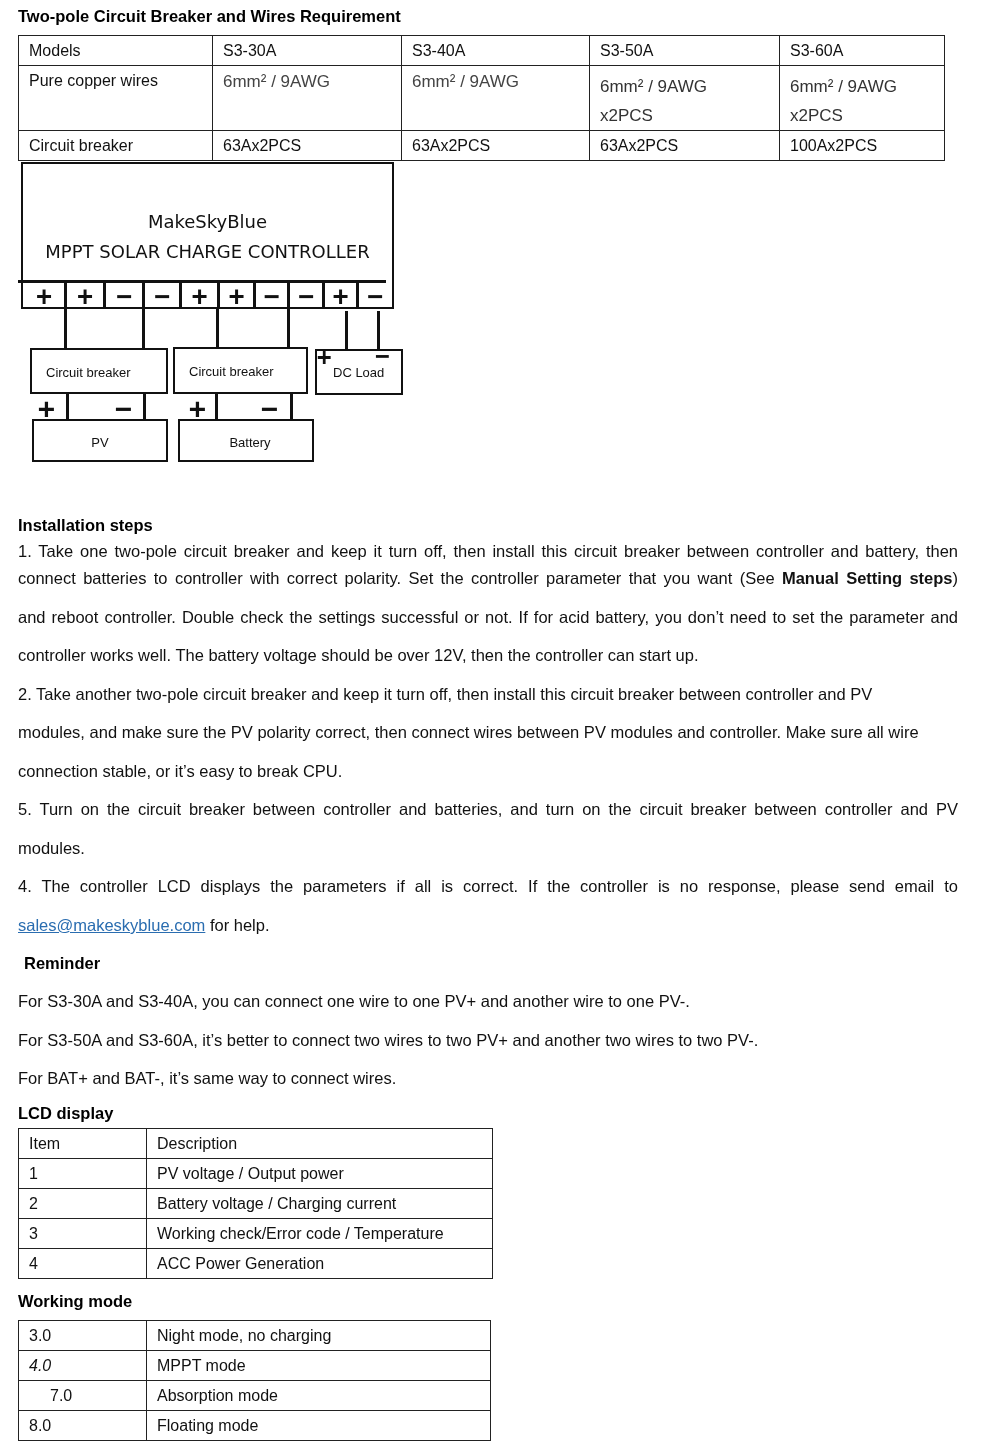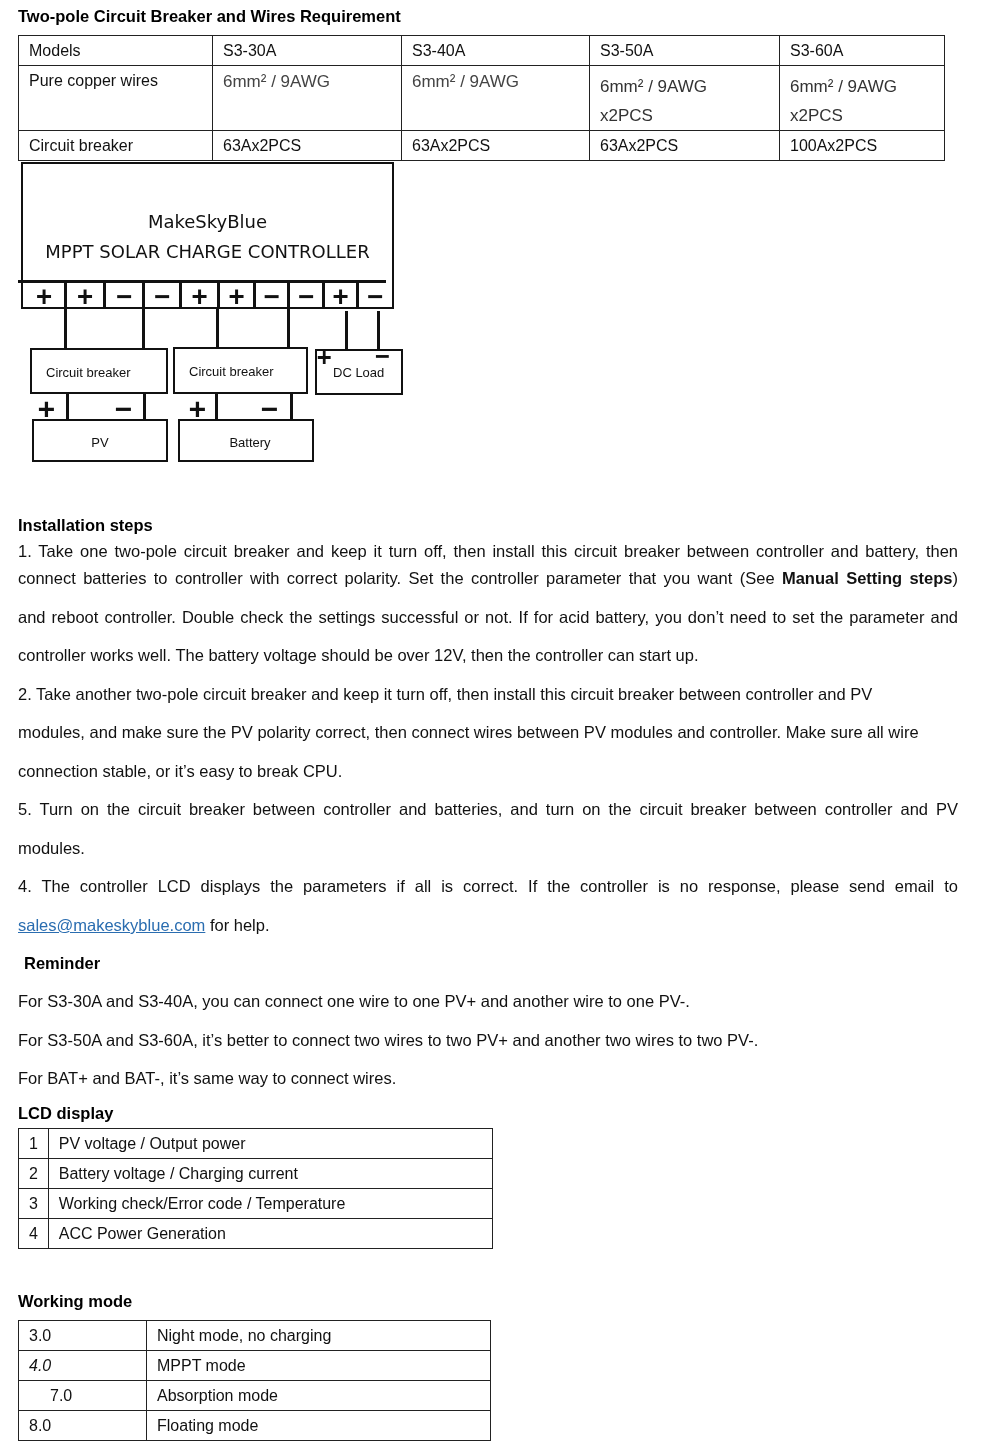--- a/index.html
+++ b/index.html
@@ -134,20 +134,24 @@
 </div>
 
 <div class="abs h-bold" style="left:24px; top:954px;">Reminder</div>
 <div class="para" style="top:992px;">For S3-30A and S3-40A, you can connect one wire to one PV+ and another wire to one PV-.</div>
 <div class="para" style="top:1031px;">For S3-50A and S3-60A, it’s better to connect two wires to two PV+ and another two wires to two PV-.</div>
 <div class="para" style="top:1069px;">For BAT+ and BAT-, it’s same way to connect wires.</div>
 
 <div class="abs h-bold" style="left:18px; top:1104px;">LCD display</div>
 <table class="grid" style="left:18px; top:1128px; width:475px;">
   <tbody>
+      <tr style="height:30px;">
+    <td style="width:117px; vertical-align:middle;">Item</td>
+    <td style="vertical-align:middle;">Description</td>
+  </tr>
   <tr style="height:30px;">
     <td style="vertical-align:middle;">1</td>
     <td style="vertical-align:middle;">PV voltage / Output power</td>
   </tr>
   <tr style="height:30px;">
     <td style="vertical-align:middle;">2</td>
     <td style="vertical-align:middle;">Battery voltage / Charging current</td>
   </tr>
   <tr style="height:30px;">
     <td style="vertical-align:middle;">3</td>

